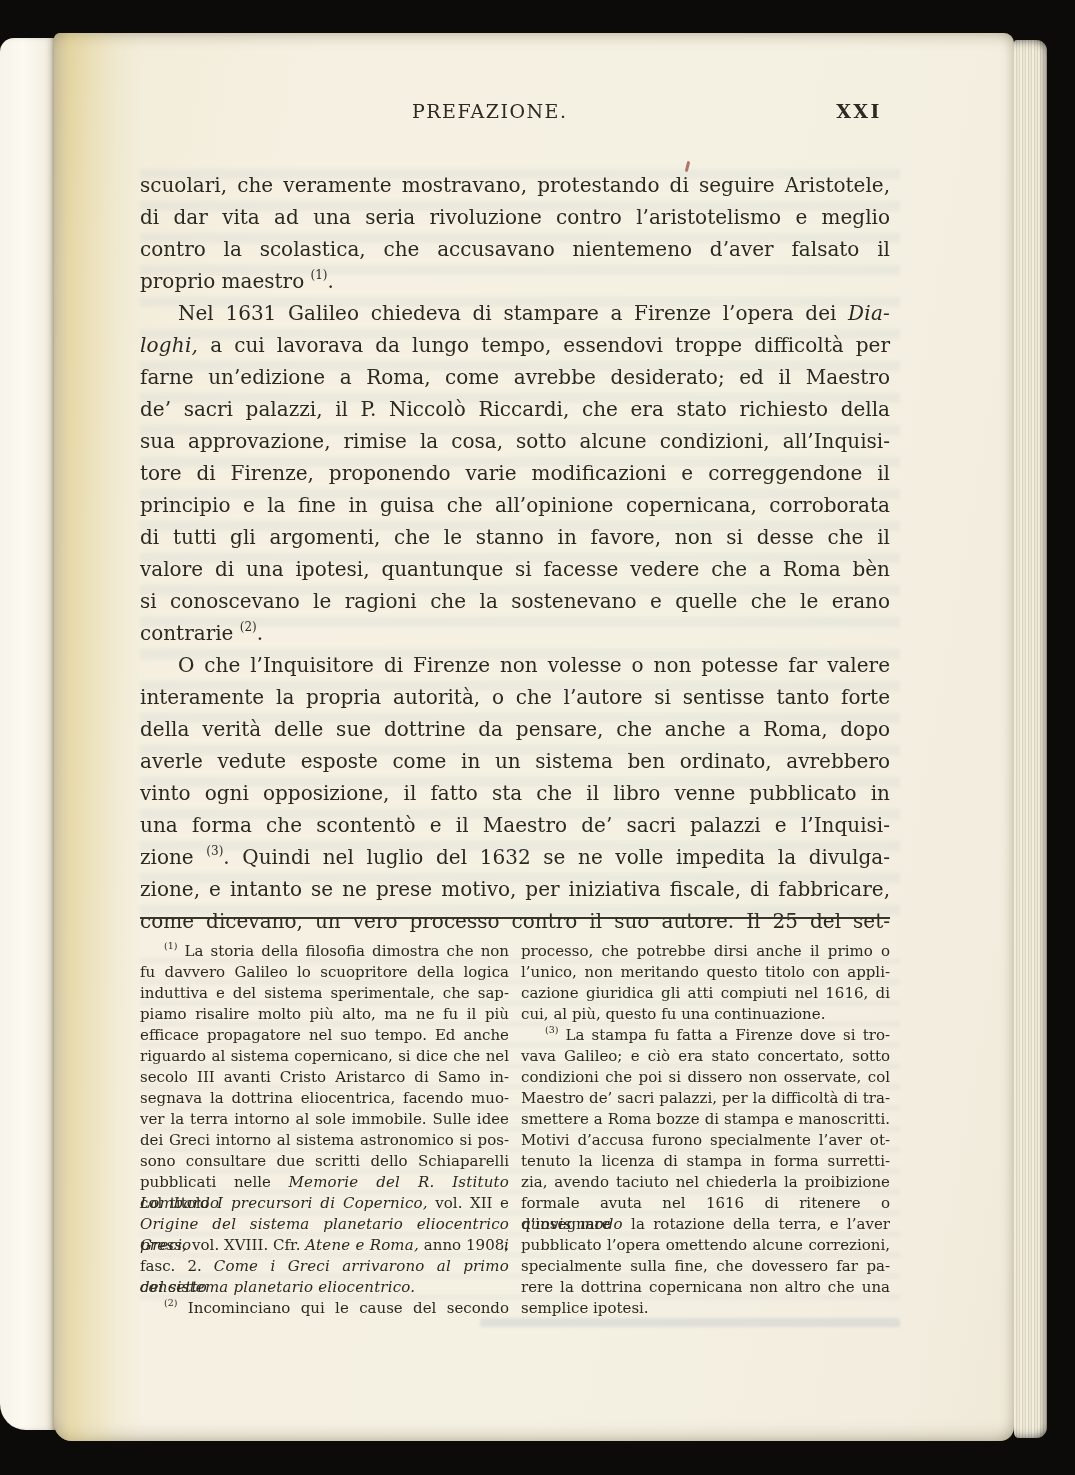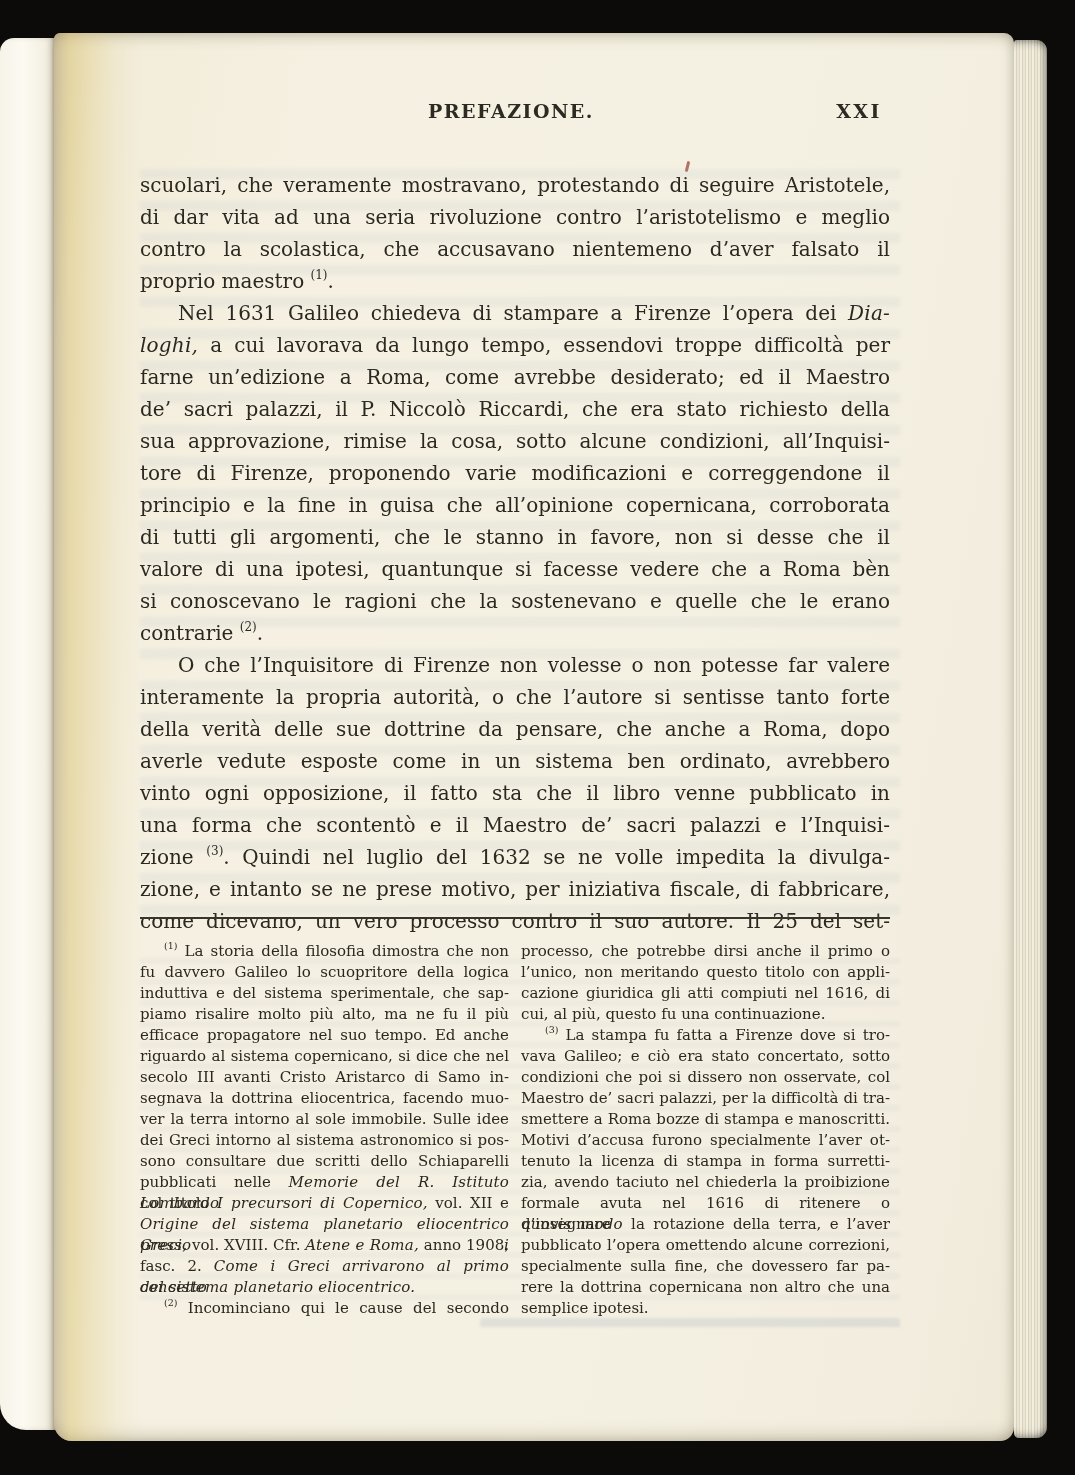--- a/index.html
+++ b/index.html
@@ -33,21 +33,21 @@
   }
   
   .page-edges{
     position:absolute;left:1014px;top:40px;width:33px;height:1398px;
     background:repeating-linear-gradient(90deg,#f2eee0 0 2px,#d8d1bc 2px 3px,#ebe6d4 3px 5px,#dcd5c1 5px 6px);
     border-radius:3px 11px 11px 5px;
     box-shadow:inset -5px 0 6px -2px rgba(0,0,0,.38), inset 0 10px 8px -8px rgba(0,0,0,.35), inset 0 -10px 8px -8px rgba(0,0,0,.35);
   }
   
   .header{position:absolute;left:86px;top:67px;width:750px;height:26px;color:#2c2a22;}
-  .title{position:absolute;left:288px;top:0;font-size:19px;font-weight:bold;letter-spacing:1.5px;}
+  .title{position:absolute;left:272px;top:0;font-size:19px;font-weight:normal;letter-spacing:1.5px;}
   .pagenum{position:absolute;right:8px;top:0;font-size:19px;font-weight:bold;letter-spacing:2.5px;}
   .body-block{position:absolute;left:86px;top:136px;width:750px;color:#2b2820;}
   .bline{
     height:32px;line-height:32px;font-size:20px;
     text-align:justify;text-align-last:justify;
   }
   .bline.last{text-align-last:left;}
   .bline.indent{padding-left:38px;}
   .bline sup{font-size:12px;line-height:0;position:relative;top:-1px;letter-spacing:0;}
   .fn-rule{position:absolute;left:86px;top:884px;width:750px;height:0;border-top:2px solid #38352b;}

